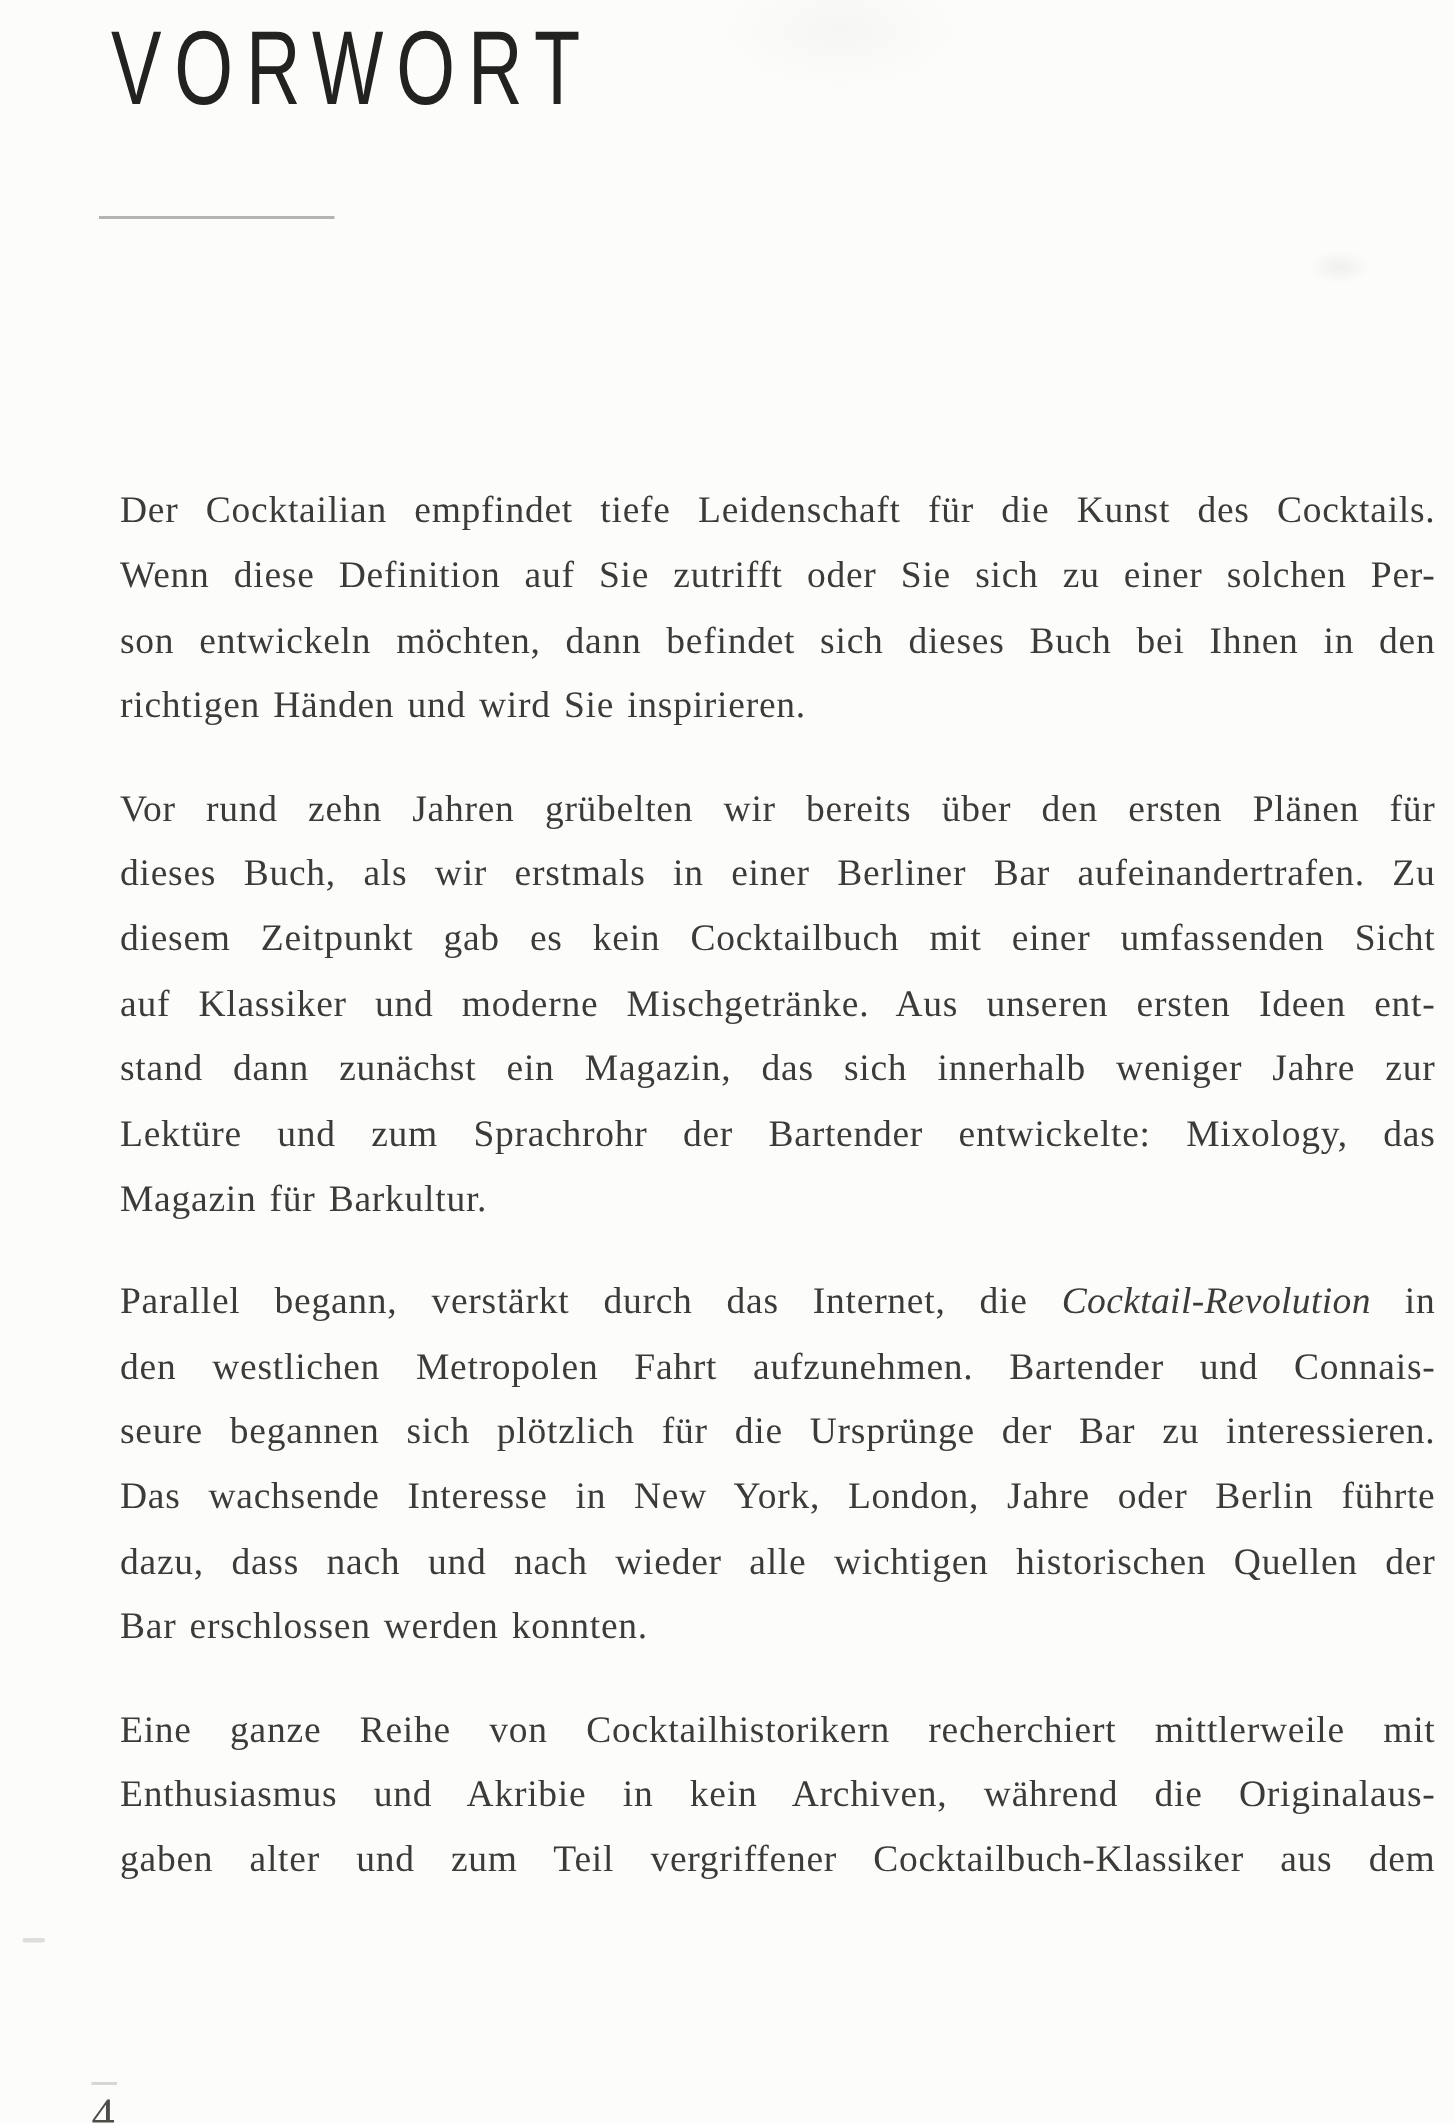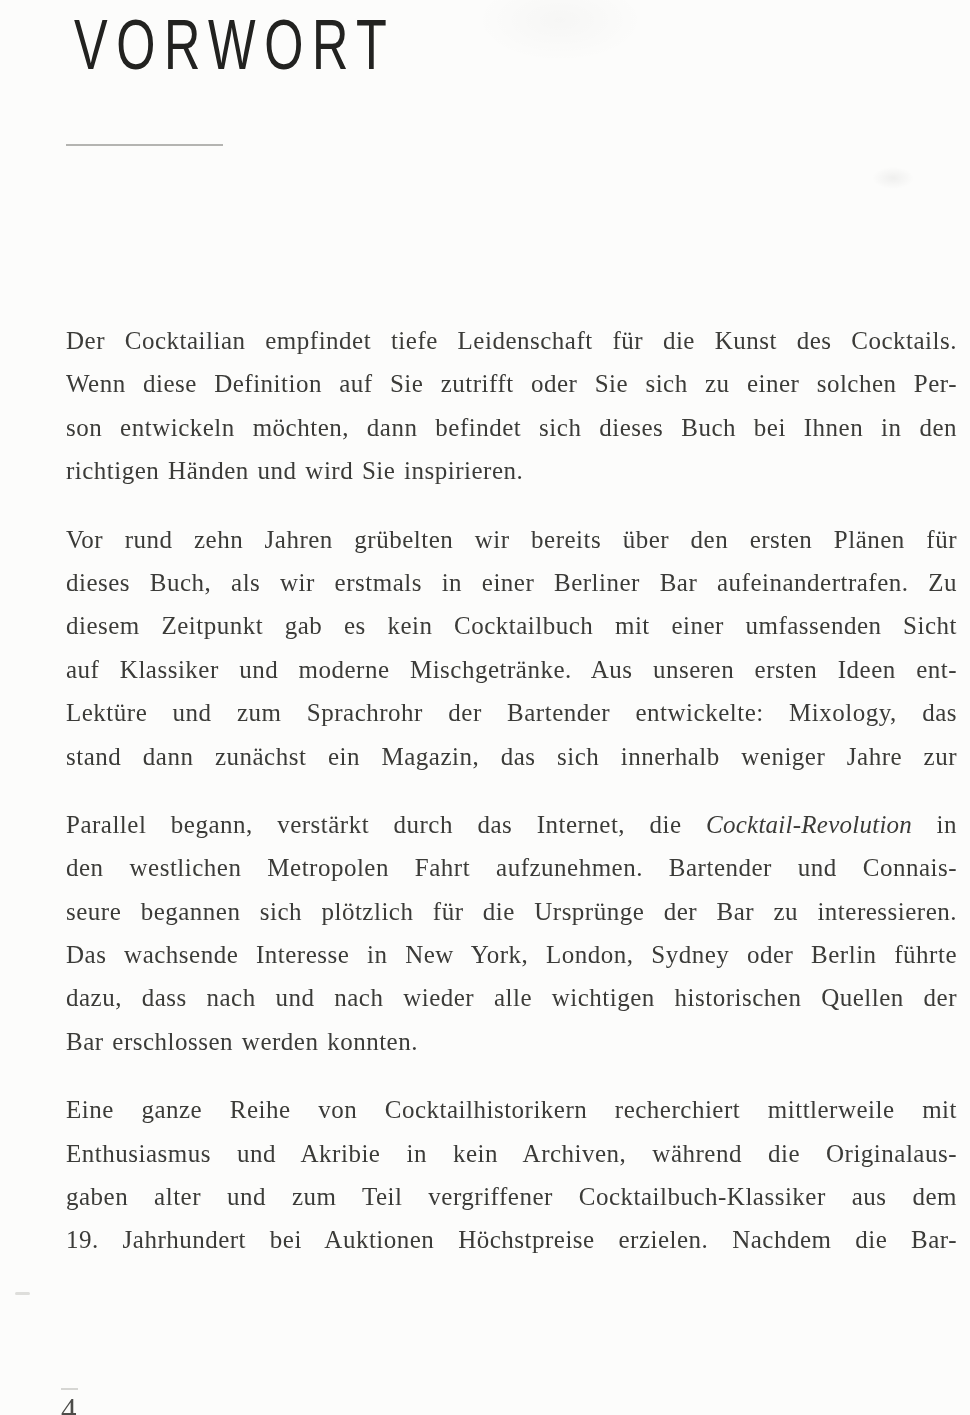--- a/index.html
+++ b/index.html
@@ -36,21 +36,21 @@
     width: 157px; height: 2px;
     background: #b4b4b1;
   }
   .text-block {
     position: absolute;
     left: 64px; top: 319px;
     width: 893px;
     color: #3b3b38;
     font-size: 25px;
   }
-  .paragraph { margin: 0 0 25px 2px; }
+  .paragraph { margin: 0 0 25px 16px; }
   .line {
     line-height: 43.4px;
     height: 43.4px;
     white-space: nowrap;
     text-align: justify;
     text-align-last: justify;
     letter-spacing: 0.02em;
     word-spacing: 0.08em;
   }
   .line.no-justify {
@@ -96,36 +96,36 @@
         <div class="line">Der Cocktailian empfindet tiefe Leidenschaft für die Kunst des Cocktails.</div>
         <div class="line">Wenn diese Definition auf Sie zutrifft oder Sie sich zu einer solchen Per-</div>
         <div class="line">son entwickeln möchten, dann befindet sich dieses Buch bei Ihnen in den</div>
         <div class="line no-justify">richtigen Händen und wird Sie inspirieren.</div>
       </div>
       <div class="paragraph">
         <div class="line">Vor rund zehn Jahren grübelten wir bereits über den ersten Plänen für</div>
         <div class="line">dieses Buch, als wir erstmals in einer Berliner Bar aufeinandertrafen. Zu</div>
         <div class="line">diesem Zeitpunkt gab es kein Cocktailbuch mit einer umfassenden Sicht</div>
         <div class="line">auf Klassiker und moderne Mischgetränke. Aus unseren ersten Ideen ent-</div>
+        <div class="line">stand dann zunächst ein Magazin, das sich innerhalb weniger Jahre zur</div>
         <div class="line">Lektüre und zum Sprachrohr der Bartender entwickelte: Mixology, das</div>
-        <div class="line">stand dann zunächst ein Magazin, das sich innerhalb weniger Jahre zur</div>
+        <div class="line no-justify">Magazin für Barkultur.</div>
       </div>
       <div class="paragraph">
         <div class="line"><span>Parallel begann, verstärkt durch das Internet, die </span><em>Cocktail-Revolution</em><span> in</span></div>
         <div class="line">den westlichen Metropolen Fahrt aufzunehmen. Bartender und Connais-</div>
         <div class="line">seure begannen sich plötzlich für die Ursprünge der Bar zu interessieren.</div>
-        <div class="line">Das wachsende Interesse in New York, London, Sydney oder Berlin führte</div>
+        <div class="line">Das wachsende Interesse in New York, London, Jahre oder Berlin führte</div>
         <div class="line">dazu, dass nach und nach wieder alle wichtigen historischen Quellen der</div>
         <div class="line no-justify">Bar erschlossen werden konnten.</div>
       </div>
       <div class="paragraph">
         <div class="line">Eine ganze Reihe von Cocktailhistorikern recherchiert mittlerweile mit</div>
         <div class="line">Enthusiasmus und Akribie in kein Archiven, während die Originalaus-</div>
         <div class="line">gaben alter und zum Teil vergriffener Cocktailbuch-Klassiker aus dem</div>
-        <div class="line">19. Jahrhundert bei Auktionen Höchstpreise erzielen. Nachdem die Bar-</div>
       </div>
     </div>
 
   <div class="margin-mark"></div>
 
   <div class="folio-mark"></div>
 
   <div class="page-number">4</div>
 
 </div>

